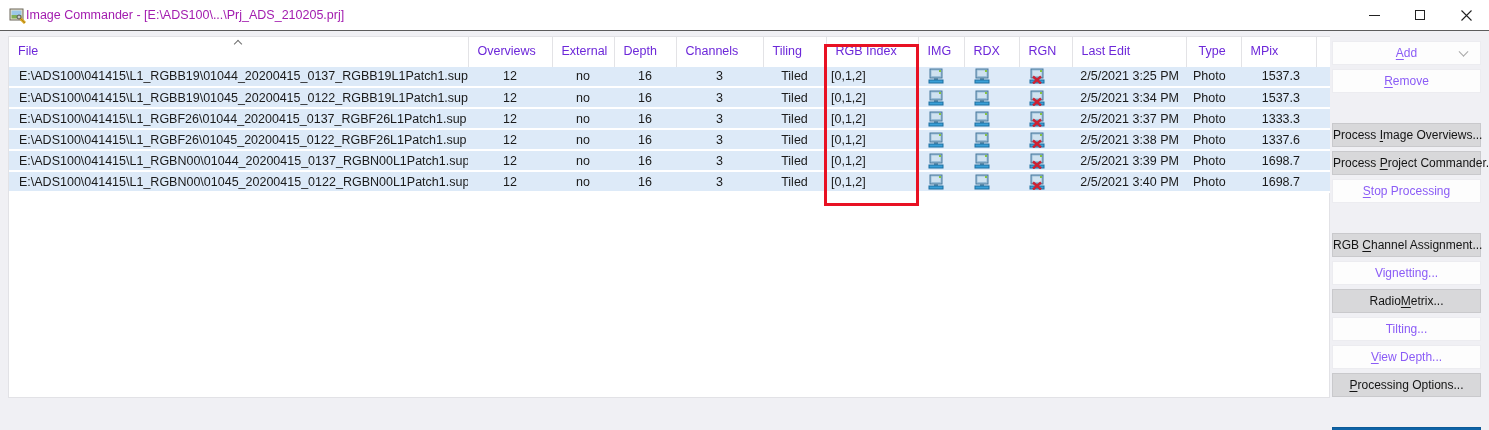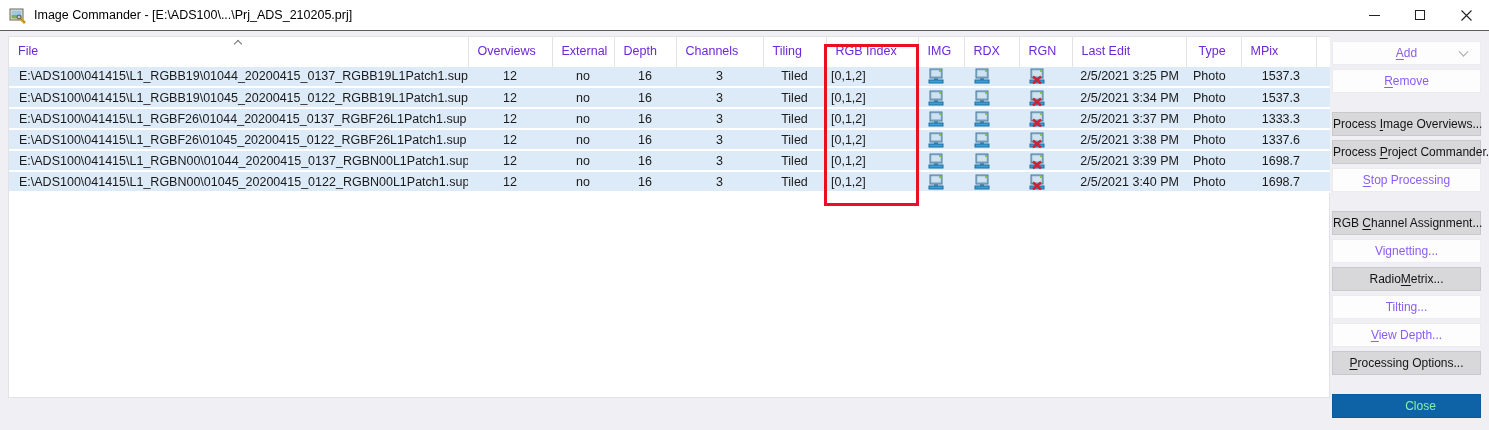--- a/index.html
+++ b/index.html
@@ -11,21 +11,21 @@
     background:#f0f0f4; outline:1px solid #8a8a8a; overflow:hidden;
   }
 
   
   .titlebar {
     position:absolute; top:0; left:0; right:0; height:31px;
     background:#ffffff; border-bottom:1px solid #5c5c5c;
     display:flex; align-items:center;
   }
   .app-icon { width:17px; height:17px; margin-left:9px; display:inline-flex; }
-  .title-text { margin-left:8px; font-size:12.5px; color:#000000; white-space:nowrap; }
+  .title-text { font-size:12.5px; color:#a21caf; white-space:nowrap; }
   .win-controls { margin-left:auto; display:flex; height:100%; }
   .win-btn { width:46px; height:100%; display:flex; align-items:center; justify-content:center; cursor:default; }
   .min-glyph { width:11px; height:0; border-top:1px solid #222; display:block; }
   .max-glyph { width:10px; height:10px; border:1px solid #222; display:block; }
 
   
   .table-panel {
     position:absolute; left:8px; top:36px; width:1322px; height:362px;
     background:#ffffff; border:1px solid #e2e2e6;
   }
@@ -84,21 +84,21 @@
   .side-panel {
     position:absolute; right:0; top:31px; width:159px; bottom:0;
     background:#f0f0f4; padding:10px 8px 0 2px;
   }
   .side-btn {
     position:relative; display:block; width:100%; height:24px; margin-top:4px;
     font-family:"Liberation Sans", sans-serif; font-size:12px;
     border:1px solid transparent; cursor:default; white-space:nowrap;
   }
   .side-btn:first-child { margin-top:0; }
-  .side-btn.group-start { margin-top:19px; }
+  .side-btn.group-start { margin-top:30px; }
   .style-white  { background:#fdfdfd; border-color:#ececf0; color:#1a1a1a; }
   .style-grey   { background:#d8d8da; border-color:#c9c9cc; color:#141414; }
   .style-primary{ background:#0e63a6; border-color:#0c5causedo; border-color:#0c5a98; color:#86efac;padding-left:28px; }
   .side-btn.disabled { color:#8b5cf6; }
   .mnemonic { text-decoration:underline; text-underline-offset:2px; }
   .dropdown-chevron {
     position:absolute; right:13px; top:50%; width:7px; height:7px;
     border-left:1.5px solid #a8a8a8; border-bottom:1.5px solid #a8a8a8;
     transform:translateY(-68%) rotate(-45deg);
   }

